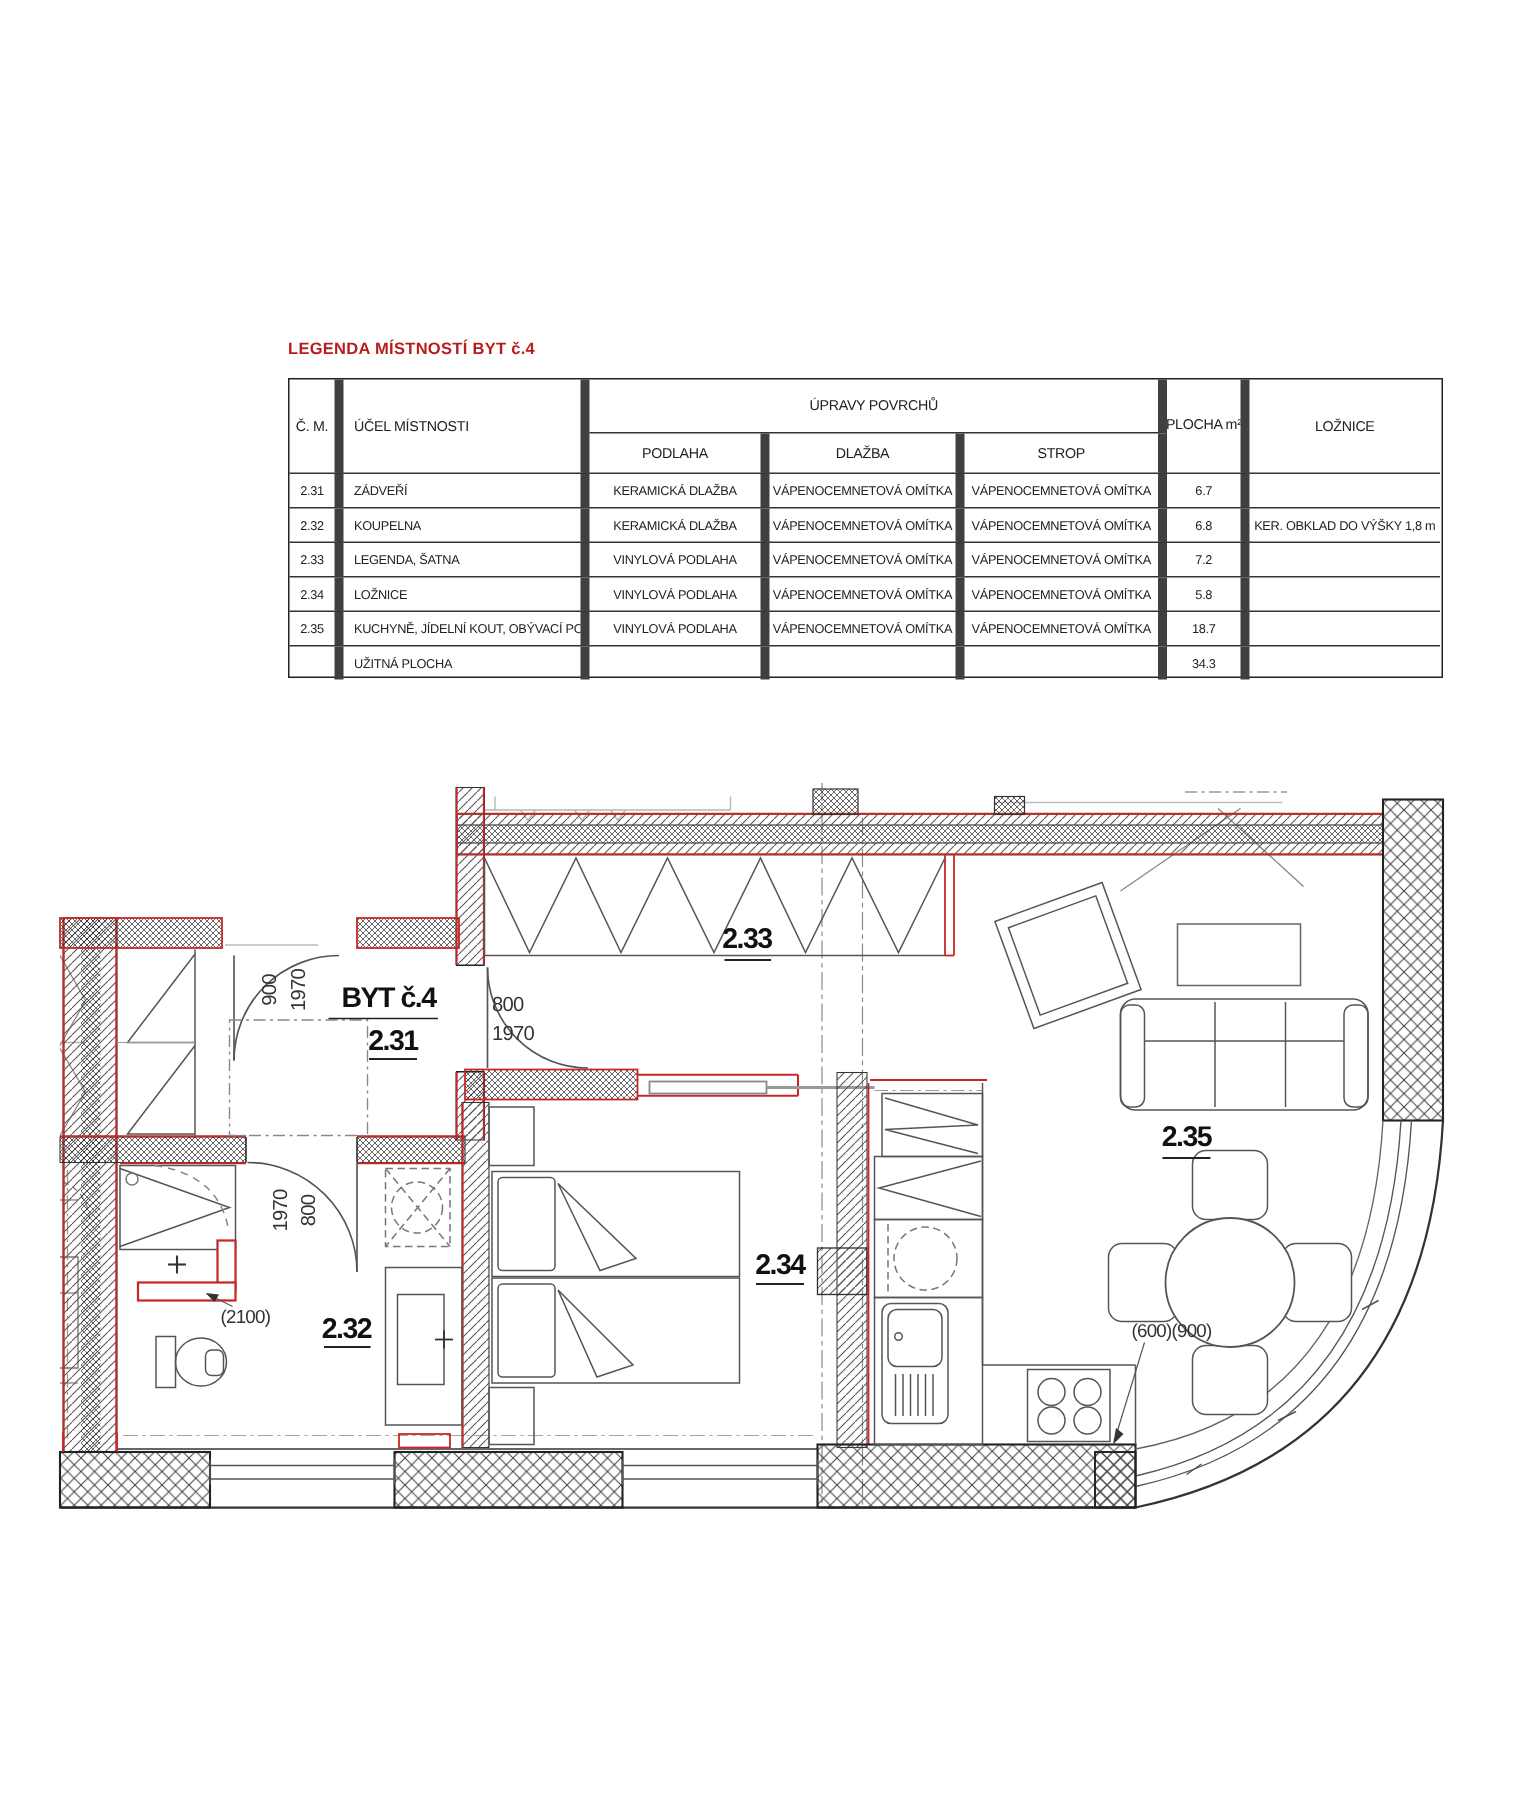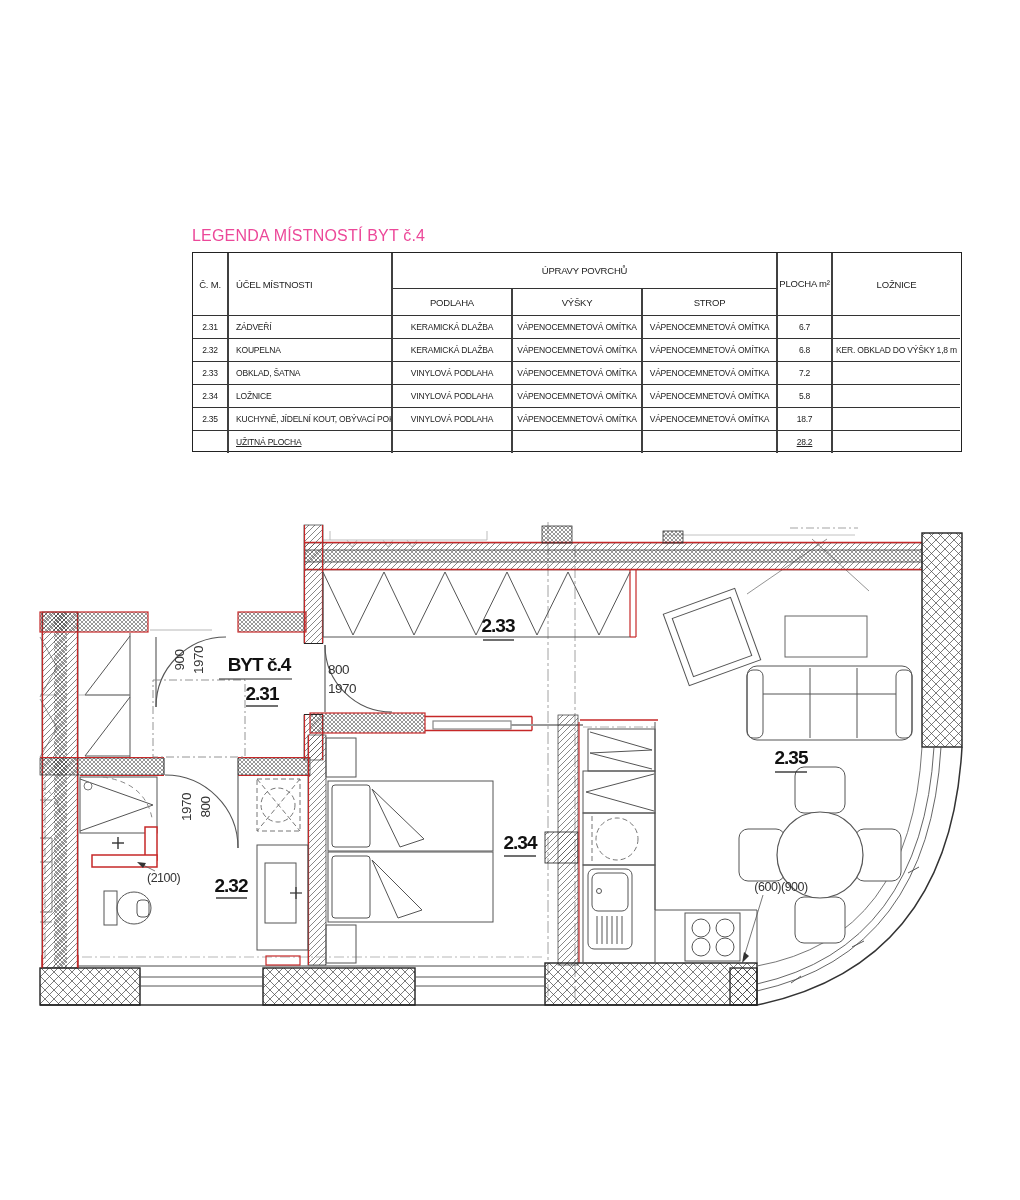--- a/index.html
+++ b/index.html
@@ -1,33 +1,33 @@
 <!DOCTYPE html>
 <html><head>
 <meta charset="utf-8">
 <style>
   html,body{margin:0;padding:0;background:#fff;}
   #canvas{position:relative;width:1020px;height:1200px;background:#fff;overflow:hidden;
           font-family:"Liberation Sans",sans-serif;color:#1a1a1a;}
   #plan-svg{position:absolute;left:0;top:0;}
   
-  #legend-title{position:absolute;left:192px;top:227px;font-size:16px;letter-spacing:.2px;
-                color:#ec4899;white-space:nowrap;font-weight:400;}
+  #legend-title{position:absolute;left:192px;top:227px;font-size:11px;letter-spacing:.2px;
+                color:#b91c1c;white-space:nowrap;font-weight:700;}
   #legend{position:absolute;left:192px;top:252px;width:770px;height:200px;
           border:1.5px solid #222;box-sizing:border-box;display:grid;
           grid-template-columns:36px 164px 120px 130px 135px 55px 127px;
           grid-template-rows:36px 27px 23px 23px 23px 23px 23px 22px;
           font-size:8.5px;letter-spacing:-.2px;color:#222;}
-  #legend .c{border-right:2px solid #404040;border-bottom:1px solid #333;display:flex;
+  #legend .c{border-right:6px solid #404040;border-bottom:1px solid #333;display:flex;
              align-items:center;justify-content:center;text-align:center;overflow:hidden;
              white-space:nowrap;box-sizing:border-box;}
   #legend .hd{font-size:9.5px;}
   #legend .left{justify-content:flex-start;padding-left:7px;}
   #legend .noR{border-right:none;}
-  #legend .noB{border-bottom:none;text-decoration:underline;}
+  #legend .noB{border-bottom:none;}
   #legend .col2r{flex-direction:column;line-height:1.25;}
   svg text{font-family:"Liberation Sans",sans-serif;fill:#111;}
   .rmlbl{font-size:19px;font-weight:600;letter-spacing:-1px;}
   .dimtx{font-size:13.5px;letter-spacing:-.5px;fill:#333;}
   .notetx{font-size:12.5px;letter-spacing:-.5px;fill:#333;}
 </style>
 </head>
 <body>
 
 <div id="canvas">
@@ -40,41 +40,41 @@
     <div class="c hd left" style="grid-column:2;grid-row:1/3">ÚČEL MÍSTNOSTI</div>
     <div class="c hd" style="grid-column:3/6;grid-row:1">ÚPRAVY POVRCHŮ</div>
     <div class="c hd" style="grid-column:6;grid-row:1/3">
       <div class="col2r">
         <span>PLOCHA</span>
         <span>m²</span>
       </div>
     </div>
     <div class="c hd noR" style="grid-column:7;grid-row:1/3">LOŽNICE</div>
     <div class="c hd" style="grid-column:3;grid-row:2">PODLAHA</div>
-    <div class="c hd" style="grid-column:4;grid-row:2">VÝŠKY</div>
+    <div class="c hd" style="grid-column:4;grid-row:2">DLAŽBA</div>
     <div class="c hd" style="grid-column:5;grid-row:2">STROP</div>
 
     <div class="c">2.31</div>
     <div class="c left">ZÁDVEŘÍ</div>
     <div class="c">KERAMICKÁ DLAŽBA</div>
     <div class="c">VÁPENOCEMNETOVÁ OMÍTKA</div>
     <div class="c">VÁPENOCEMNETOVÁ OMÍTKA</div>
     <div class="c">6.7</div>
     <div class="c noR"></div>
 
     <div class="c">2.32</div>
     <div class="c left">KOUPELNA</div>
     <div class="c">KERAMICKÁ DLAŽBA</div>
     <div class="c">VÁPENOCEMNETOVÁ OMÍTKA</div>
     <div class="c">VÁPENOCEMNETOVÁ OMÍTKA</div>
     <div class="c">6.8</div>
     <div class="c noR">KER. OBKLAD DO VÝŠKY 1,8 m</div>
 
     <div class="c">2.33</div>
-    <div class="c left">OBKLAD, ŠATNA</div>
+    <div class="c left">LEGENDA, ŠATNA</div>
     <div class="c">VINYLOVÁ PODLAHA</div>
     <div class="c">VÁPENOCEMNETOVÁ OMÍTKA</div>
     <div class="c">VÁPENOCEMNETOVÁ OMÍTKA</div>
     <div class="c">7.2</div>
     <div class="c noR"></div>
 
     <div class="c">2.34</div>
     <div class="c left">LOŽNICE</div>
     <div class="c">VINYLOVÁ PODLAHA</div>
     <div class="c">VÁPENOCEMNETOVÁ OMÍTKA</div>
@@ -88,21 +88,21 @@
     <div class="c">VÁPENOCEMNETOVÁ OMÍTKA</div>
     <div class="c">VÁPENOCEMNETOVÁ OMÍTKA</div>
     <div class="c">18.7</div>
     <div class="c noR"></div>
 
     <div class="c noB"></div>
     <div class="c left noB">UŽITNÁ PLOCHA</div>
     <div class="c noB"></div>
     <div class="c noB"></div>
     <div class="c noB"></div>
-    <div class="c noB">28.2</div>
+    <div class="c noB">34.3</div>
     <div class="c noR noB"></div>
   </div>
 
   <svg id="plan-svg" width="1020" height="1200" viewBox="0 0 1020 1200">
     <defs>
       <pattern id="hd" width="6" height="6" patternUnits="userSpaceOnUse">
         <path d="M0,6 L6,0" stroke="#555" stroke-width="0.7"></path>
       </pattern>
       <pattern id="xd" width="4" height="4" patternUnits="userSpaceOnUse">
         <path d="M0,4 L4,0 M0,0 L4,4" stroke="#333" stroke-width="0.5"></path>

